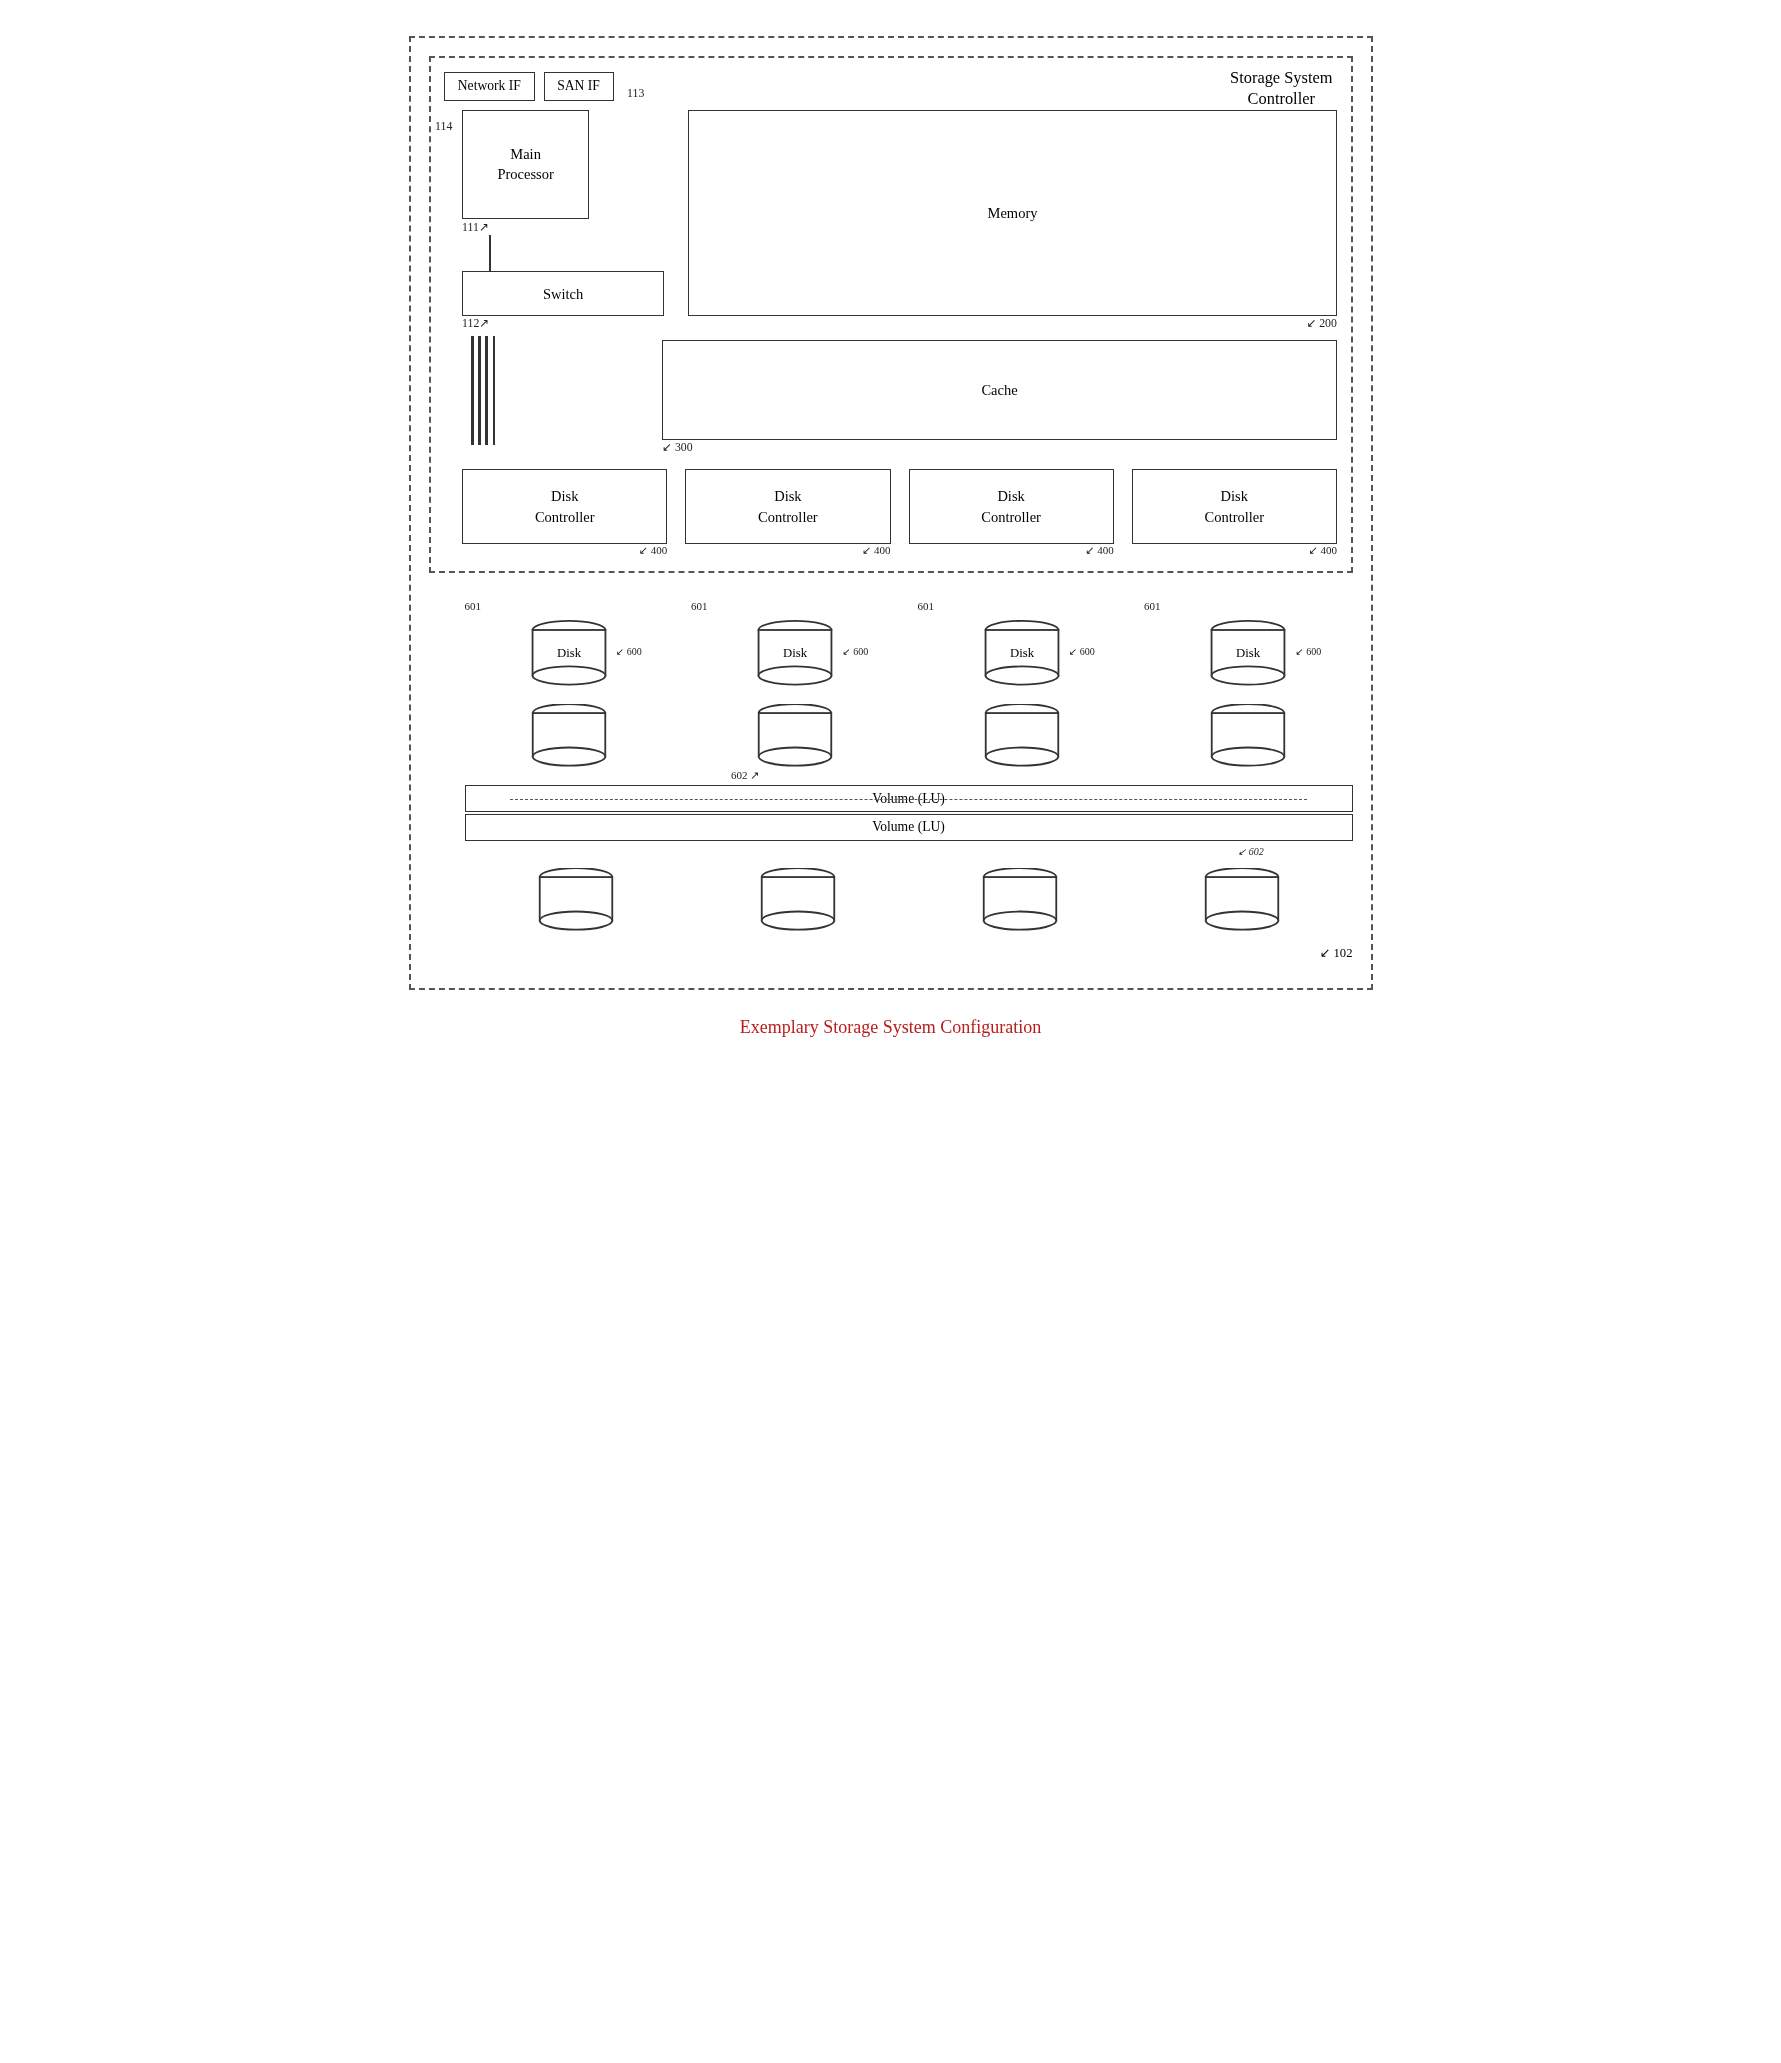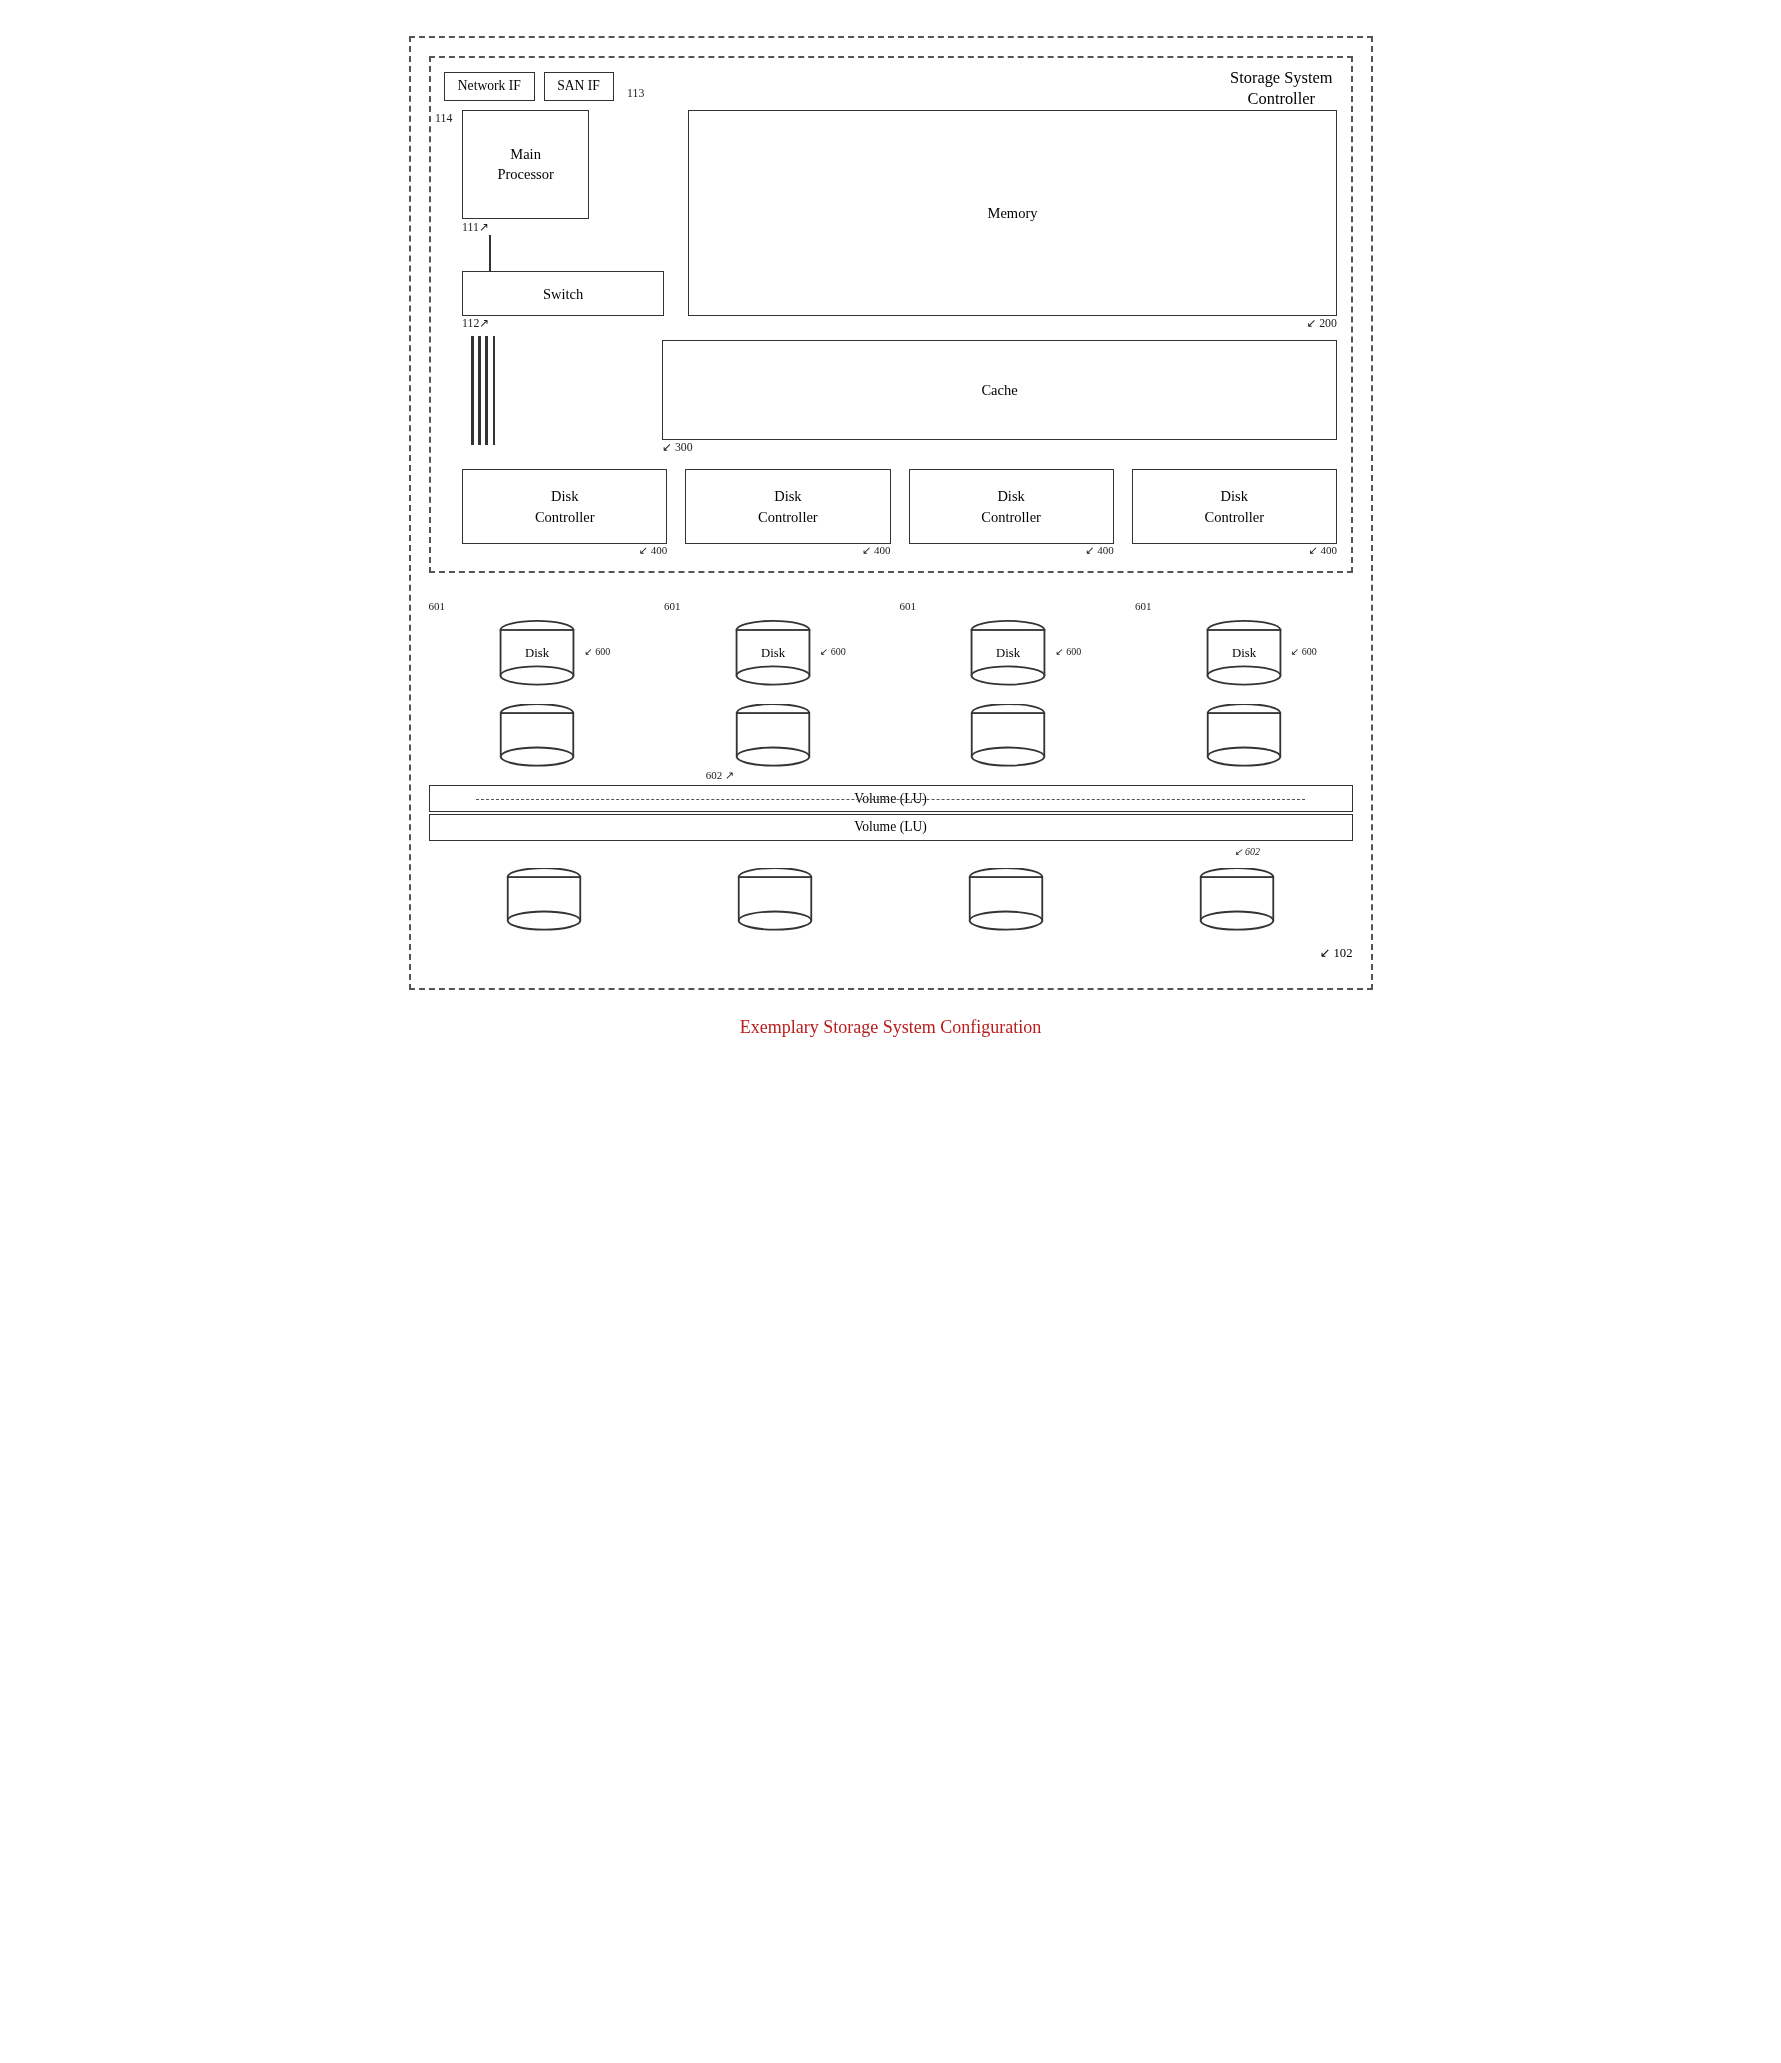--- a/index.html
+++ b/index.html
@@ -120,20 +120,21 @@
       font-size: 14.5px;
       text-align: center;
       background: #fff;
       flex: 1;
       line-height: 1.4;
     }
 
     
     .disk-section {
       padding: 9px 0;
+      margin-left: 36px;
     }
 
     .disk-groups-row {
       display: flex;
       gap: 18px;
       justify-content: space-between;
       margin-bottom: 13.6px;
     }
 
     .disk-group {
@@ -208,21 +209,21 @@
         <div class="interface-box">
           <span>Network IF</span>
         </div>
         <div class="interface-box">
           <span>SAN IF</span>
         </div>
         <span class="ref" style="align-self:flex-end; margin-left:4.5px;">113</span>
       </div>
 
       <div style="position:relative;">
-        <span class="ref" style="position:absolute; left:-9px; top:1px; font-size:11.8px;">114</span>
+        <span class="ref" style="position:absolute; left:-9px; top:9px; font-size:11.8px;">114</span>
 
         <div style="display:flex; gap:24px; margin-bottom: 9px; margin-left: 18px; position:relative;">
 
           <div style="display:flex; flex-direction:column; gap:0; position:relative;">
 
             <div class="box main-processor-box" style="width:127px; height:109px; margin-bottom:0;">
               <span>Main<br>Processor</span>
             </div>
 
             <span class="ref" style="font-size:11.8px; margin-top:1.8px;">111↗</span>

